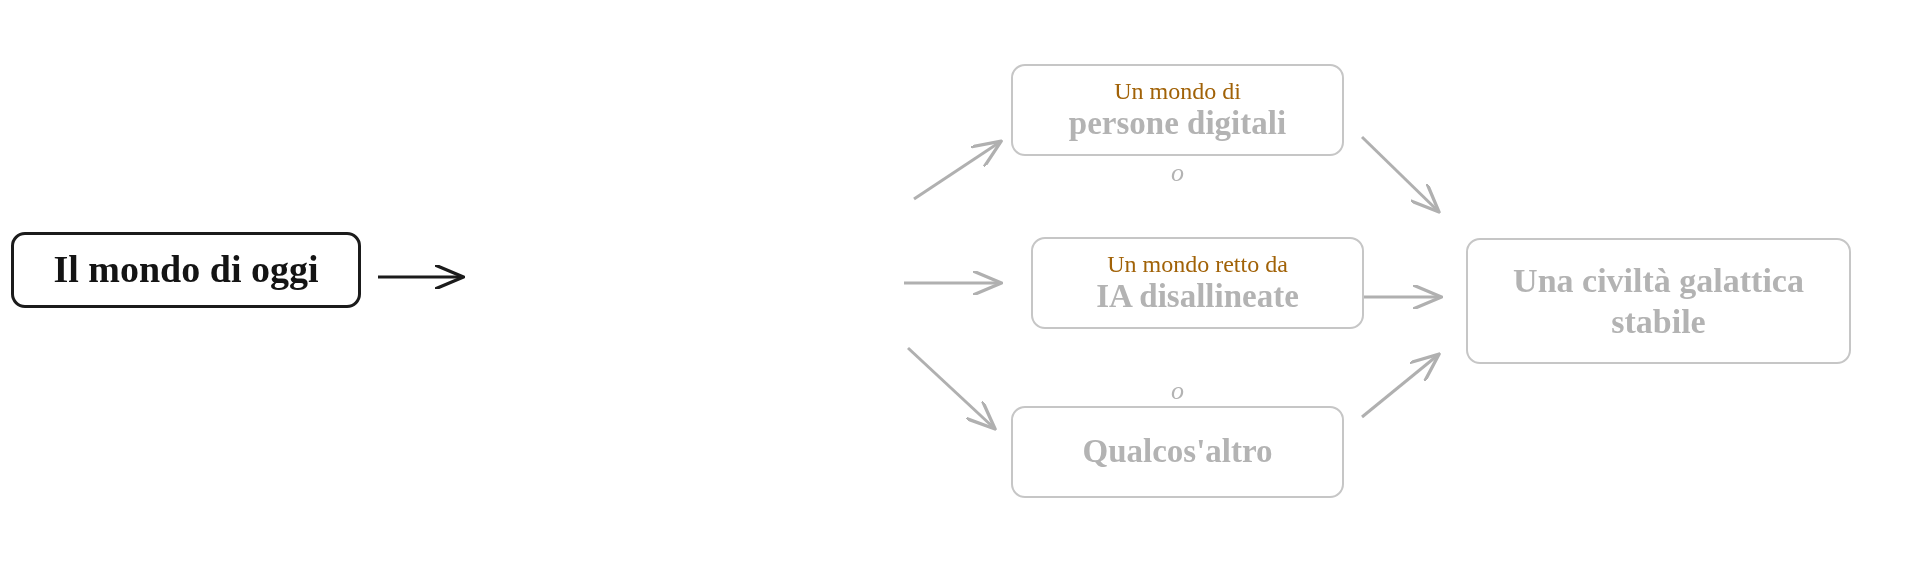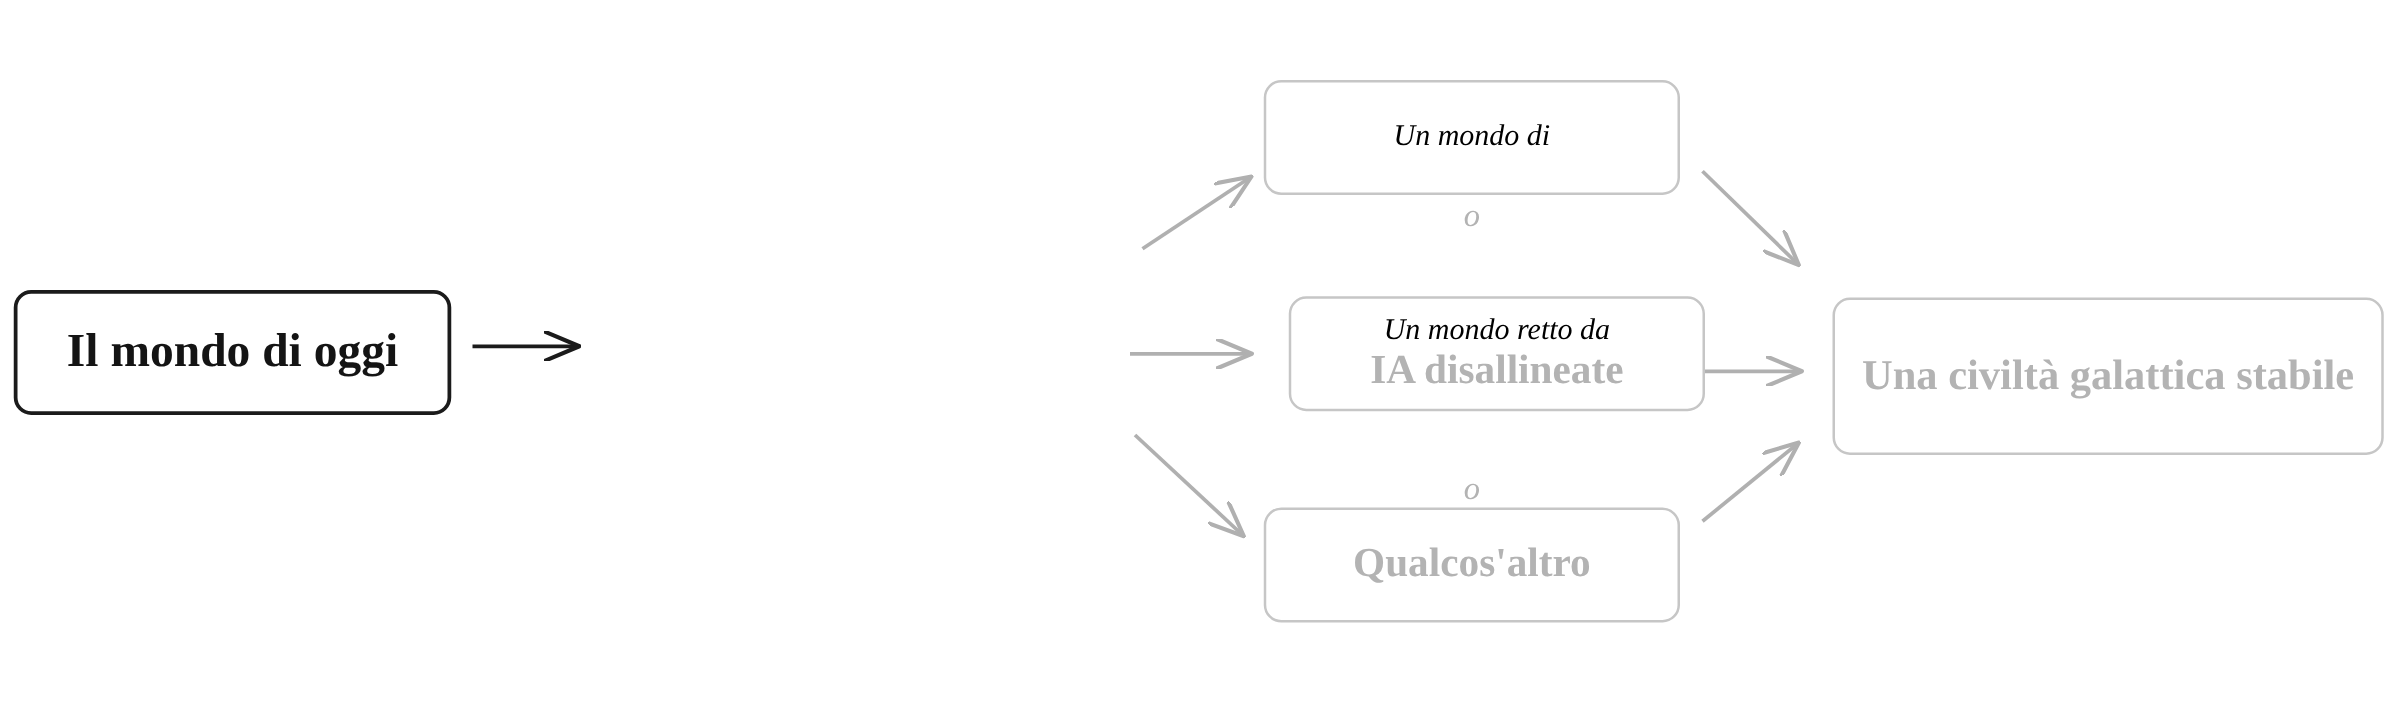--- a/index.html
+++ b/index.html
@@ -46,27 +46,26 @@
   .node.faded {
     border: 2px solid #c6c6c6;
     color: #b3b3b3;
   }
   .line-main {
     font-weight: bold;
     white-space: nowrap;
   }
   .line-sub {
     font-weight: normal;
-    color: #000000;
+    color: #a16207;
     white-space: nowrap;
-    font-style: italic;
   }
   
   #node-today {
-    left: 11px;  top: 232px;  width: 350px;  height: 100px;
+    left: 11px;  top: 232px;  width: 350px;  height: 76px;
   }
   #node-today .line-main { font-size: 38px; }
   
   #node-tai {
     left: 474px; top: 228px;  width: 417px; height: 94px;
   }
   #node-tai .line-main { font-size: 38px; }
   
   #node-digital-people {
     left: 1011px; top: 64px;  width: 333px; height: 92px;
@@ -75,23 +74,22 @@
     left: 1011px; top: 237px; width: 333px; height: 92px; margin-left: 20px;
   }
   #node-something-else {
     left: 1011px; top: 406px; width: 333px; height: 92px;
   }
   .branch .line-sub  { font-size: 24px; margin-bottom: 1px; }
   .branch .line-main { font-size: 33px; }
   #node-something-else .line-main { font-size: 33px; }
   
   #node-galactic {
-    left: 1466px; top: 238px; width: 441px; height: 126px;
+    left: 1466px; top: 238px; width: 385px; height: 126px;
     padding: 0 18px;
-    text-align: right;
   }
   #node-galactic .line-main {
     font-size: 34px;
     white-space: normal;
     line-height: 1.22;
   }
   .or-sep {
     position: absolute;
     width: 333px;
     left: 1011px;
@@ -133,20 +131,21 @@
     <line x1="1362" y1="417" x2="1438" y2="355" stroke="#b0b0b0" stroke-width="3" marker-end="url(#head-light)"></line>
   </svg>
 
   <div class="node solid" id="node-today">
     <span class="line-main">Il mondo di oggi</span>
   </div>
 
 
   <div class="node faded branch" id="node-digital-people">
     <span class="line-sub">Un mondo di</span>
+    <span class="line-main">persone digitali</span>
   </div>
 
   <div class="or-sep" id="or-1">o</div>
 
   <div class="node faded branch" id="node-misaligned">
     <span class="line-sub">Un mondo retto da</span>
     <span class="line-main">IA disallineate</span>
   </div>
 
   <div class="or-sep" id="or-2">o</div>

